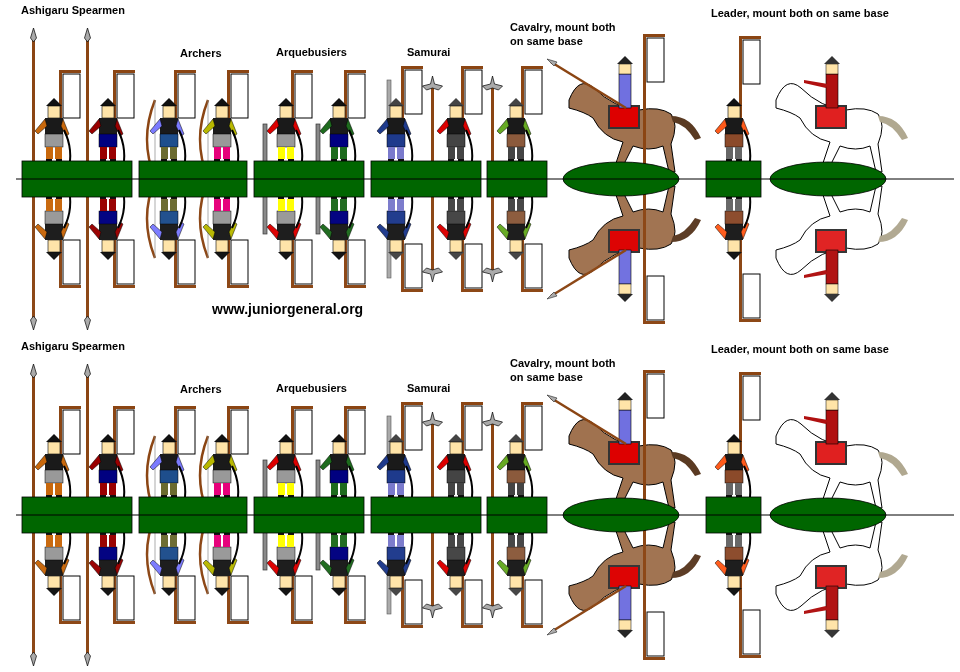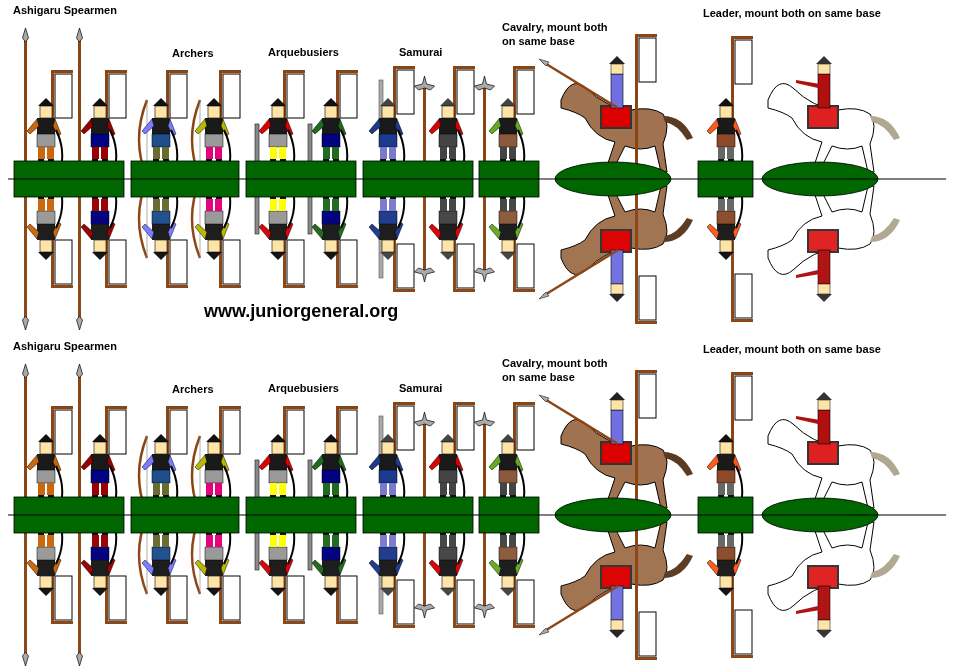--- a/index.html
+++ b/index.html
@@ -1,20 +1,20 @@
 <!DOCTYPE html>
 <html><head>
 <meta charset="utf-8">
 <style>
   html, body { margin: 0; padding: 0; background: #ffffff; }
   body { width: 960px; height: 672px; position: relative; overflow: hidden;
          font-family: "Liberation Sans", "DejaVu Sans", sans-serif; }
   .label { position: absolute; font-weight: bold; font-size: 11px; color: #000; line-height: 14px; white-space: nowrap; }
-  .url { position: absolute; font-weight: bold; font-size: 18px; color: #000; }
-  .sheet { position: absolute; left: 8px; width: 941px; height: 336px; }
+  .url { position: absolute; font-weight: bold; font-size: 14px; color: #000; }
+  .sheet { position: absolute; left: 16px; width: 941px; height: 336px; }
   svg.art { position: absolute; left: 0; top: 0; }
 </style>
 </head>
 <body>
 
 <div class="sheet" style="top:0;">
   <svg class="art" width="960" height="336">
     <g>
         <g>
     <rect x="43" y="70" width="3" height="109" fill="#8B4513"></rect>

